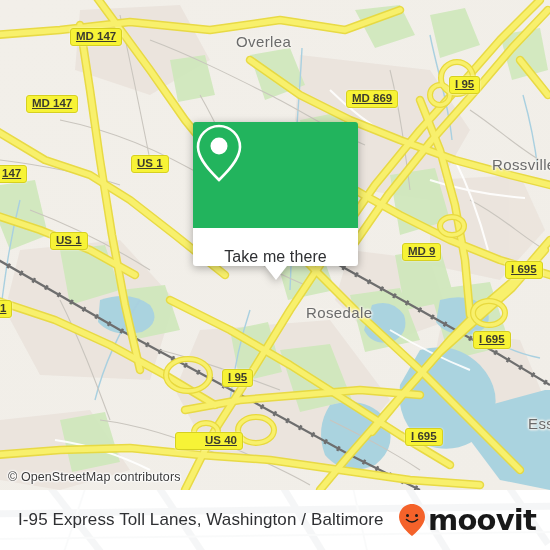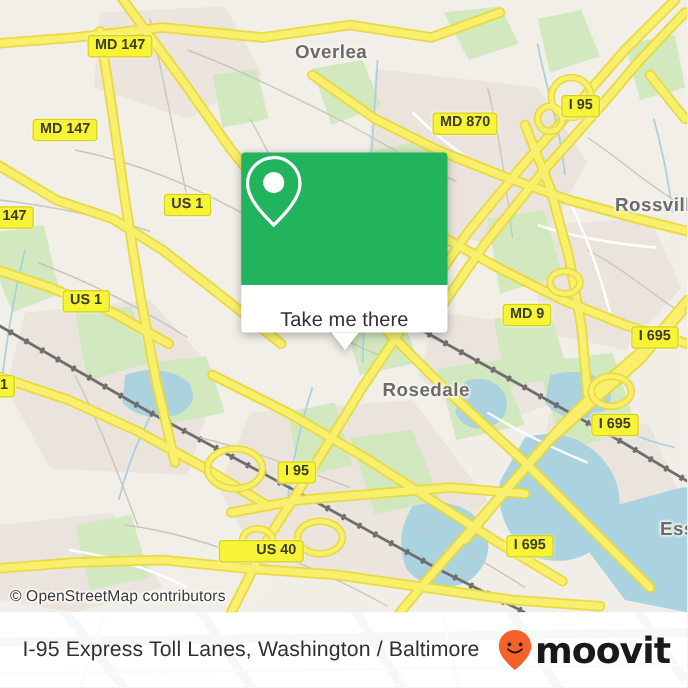--- a/index.html
+++ b/index.html
@@ -21,30 +21,30 @@
     font-size:12.5px;color:#3a3a3a;letter-spacing:0.1px;
     text-shadow:0 0 2px #fff,0 0 3px #fff,1px 0 2px #fff,-1px 0 2px #fff,0 1px 2px #fff,0 -1px 2px #fff;
     white-space:nowrap;z-index:30;
   }
 
   
   .place{
     position:absolute;color:#6b6b6b;white-space:nowrap;z-index:12;
     font-size:15px;letter-spacing:0.4px;
     text-shadow:0 0 3px #f7f5f0,0 0 3px #f7f5f0,1px 1px 2px #f7f5f0,-1px -1px 2px #f7f5f0;
-    font-weight:bold;
   }
 
   
   .shield{
     position:absolute;z-index:14;
     background:#f7f336;border:1.6px solid #d6d021;border-radius:3px;
     color:#3c3c2e;font-size:11.5px;font-weight:bold;
     padding:1px 5px 2px 5px;line-height:13px;white-space:nowrap;
     box-shadow:0 0 2px rgba(255,255,255,.7);
+    text-decoration:underline;
   }
 
   
   .card{
     position:absolute;left:193px;top:122px;width:165px;z-index:25;
     border-radius:3px;overflow:visible;
     filter:drop-shadow(0 2px 4px rgba(0,0,0,.30));
   }
   .card-top{
     background:#22b45d;height:106px;border-radius:3px 3px 0 0;
@@ -256,21 +256,21 @@
     <div class="place" style="left:492px;top:156px;">Rossville</div>
     <div class="place" style="left:306px;top:304px;">Rosedale</div>
     <div class="place" style="left:528px;top:415px;">Ess</div>
 
     <div class="shield" style="left:70px;top:28px;">MD 147</div>
     <div class="shield" style="left:26px;top:95px;">MD 147</div>
     <div class="shield" style="left:131px;top:155px;">US 1</div>
     <div class="shield" style="left:-4px;top:165px;">147</div>
     <div class="shield" style="left:50px;top:232px;">US 1</div>
     <div class="shield" style="left:-6px;top:300px;">1</div>
-    <div class="shield" style="left:346px;top:90px;">MD 870</div>
+    <div class="shield" style="left:346px;top:90px;">MD 869</div>
     <div class="shield" style="left:449px;top:76px;">I 95</div>
     <div class="shield" style="left:402px;top:243px;">MD 9</div>
     <div class="shield" style="left:505px;top:261px;">I 695</div>
     <div class="shield" style="left:473px;top:331px;">I 695</div>
     <div class="shield" style="left:405px;top:428px;">I 695</div>
     <div class="shield" style="left:222px;top:369px;">I 95</div>
     <div class="shield" style="left:175px;top:432px;padding-left:29px;">US 40</div>
 
     <div class="card">
       <div class="card-top">

